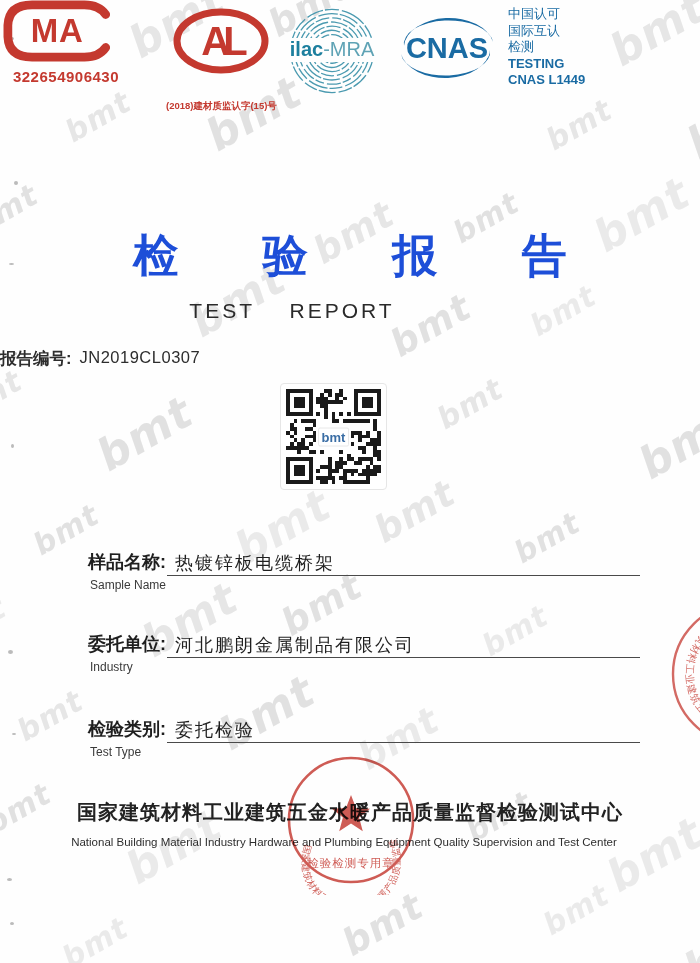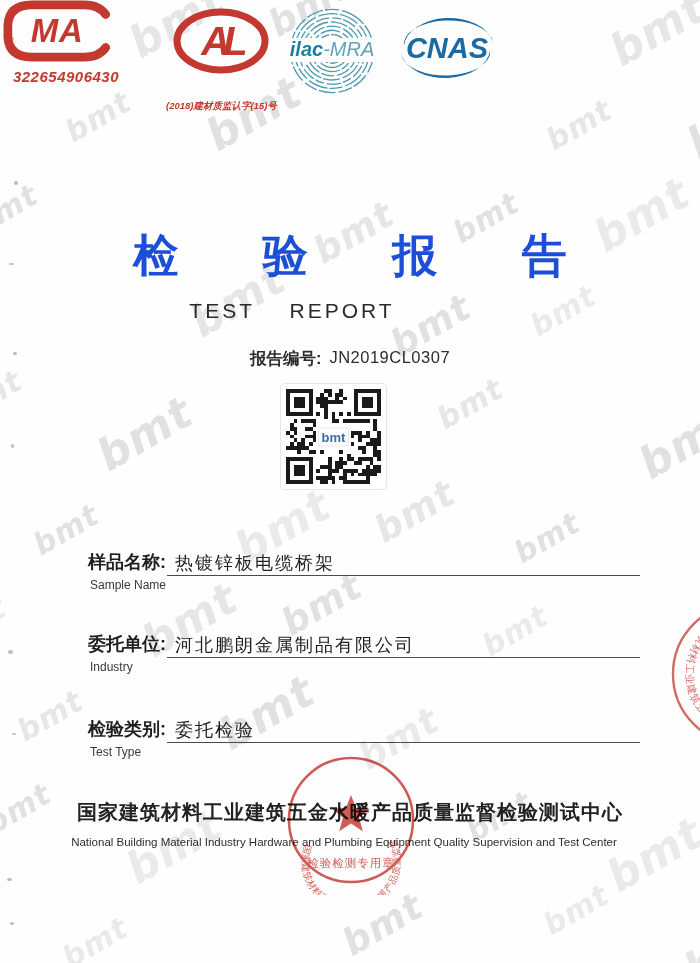--- a/index.html
+++ b/index.html
@@ -13,41 +13,41 @@
   
   .wm-layer { position:absolute; inset:0; z-index:0; pointer-events:none; }
   .wm {
     position:absolute; font-style:italic; font-weight:bold;
     color:#d8d8d8; transform:rotate(-30deg); letter-spacing:1px;
     font-family:"DejaVu Sans",sans-serif;
   }
   
   .speck { position:absolute; background:#6a6a6a; opacity:.45; border-radius:50%; z-index:1; }
   
-  .logo-row { position:absolute; left:0; top:55; width:700px; height:110px; z-index:2;font-style:italic; }
+  .logo-row { position:absolute; left:0; top:55; width:700px; height:110px; z-index:2; }
   .cma-block   { position:absolute; left:30; top:6; width:132px; text-align:center; }
   .cma-num     { margin-top:2px; color:#c4392f; font-weight:bold; font-size:15px; letter-spacing:.5px; }
   .al-block    { position:absolute; left:166px; top:8px; width:110px; text-align:center; }
   .al-caption  { margin-top:22px; color:#c4392f; font-size:9.5px; font-weight:bold; white-space:nowrap; }
   .ilac-block  { position:absolute; left:284px; top:4px; }
   .cnas-block  { position:absolute; left:396px; top:12px; }
   .cnas-text   { position:absolute; left:508px; top:6px; color:#1a6ba3; font-size:13px; line-height:16.5px; }
   .cnas-text .b { font-weight:bold; }
   
   .title-cn {
     position:absolute; left:0; top:226px; width:700px; text-align:center; z-index:2;
     font-size:45px; font-weight:bold; letter-spacing:36px; text-indent:36px; color:#1d4ed8;
   }
   .title-en {
     position:absolute; left:0; top:299px; width:584px; text-align:center; z-index:2;
     font-size:21px; letter-spacing:3px; word-spacing:26px; color:#2a2a2a;
   }
   .report-line {
     position:absolute; left:0; top:348px; width:700px; z-index:2;
-    display:flex; justify-content:center; gap:8px; font-size:16.5px;
+    display:flex; gap:8px; font-size:16.5px;
   }
   .report-label { font-weight:bold; }
   .report-value { letter-spacing:.5px; }
   
   .qr-box {
     position:absolute; left:280px; top:383px; z-index:2;
     padding:5px; border:1px solid #e6e6e6; border-radius:4px; background:#fff;
   }
   .qr-wrap { position:relative; width:95px; height:95px; }
   .qr-center {
@@ -176,20 +176,27 @@
     </div>
 
     <div class="cnas-block">
       <svg width="102" height="72" viewBox="0 0 102 72">
         <path d="M8,34 A45,30 0 0 1 97,30 A38,20 0 0 0 8,34 Z" fill="#1a6ba3"></path>
         <path d="M94,38 A45,30 0 0 1 5,42 A38,20 0 0 0 94,38 Z" fill="#1a6ba3"></path>
         <text x="51" y="46" text-anchor="middle" font-size="29" font-weight="bold" fill="#1a6ba3" stroke="#fefefe" stroke-width="5" paint-order="stroke" font-family="Liberation Sans, sans-serif">CNAS</text>
       </svg>
     </div>
 
+    <div class="cnas-text">
+      <div>中国认可</div>
+      <div>国际互认</div>
+      <div>检测</div>
+      <div class="b">TESTING</div>
+      <div class="b">CNAS L1449</div>
+    </div>
   </div>
 
   <div class="title-cn">检 验 报 告</div>
   <div class="title-en">TEST REPORT</div>
   <div class="report-line">
     <span class="report-label">报告编号:</span>
     <span class="report-value">JN2019CL0307</span>
   </div>
 
   <div class="qr-box">

